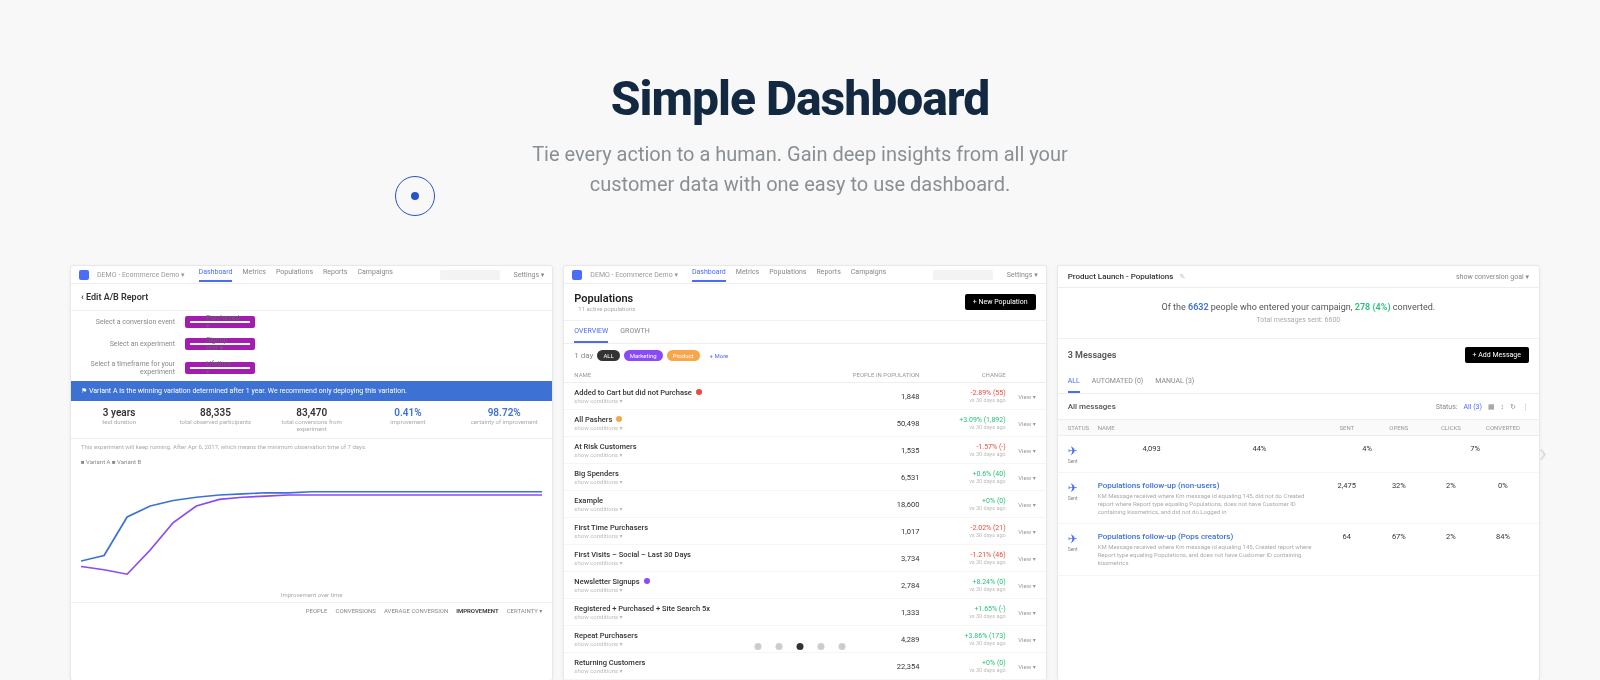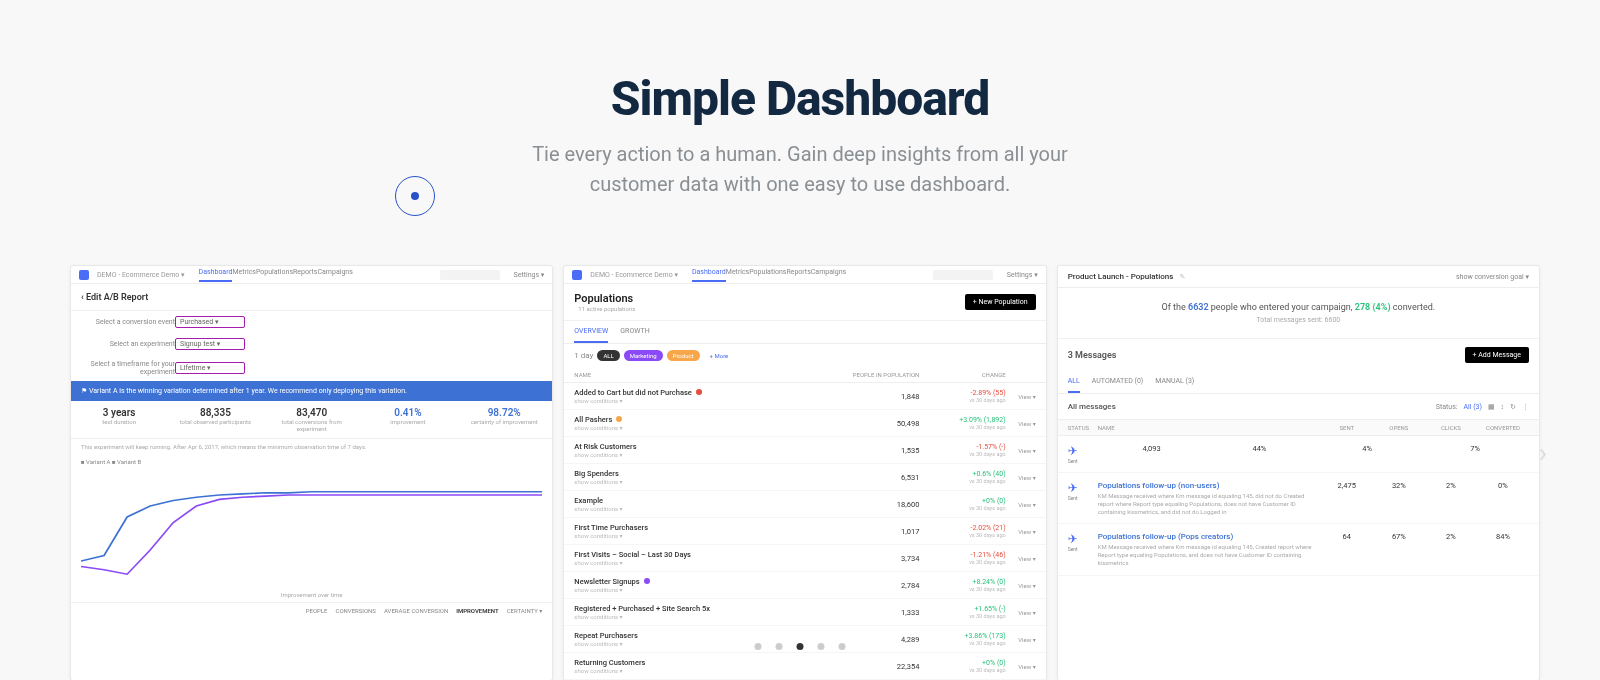--- a/index.html
+++ b/index.html
@@ -7,30 +7,30 @@
   .hero{text-align:center;padding-top:70px}
   .hero h1{font-size:48px;font-weight:800;color:#132841;letter-spacing:-1px}
   .hero p{font-size:20px;color:#8a8f94;max-width:620px;margin:12px auto 0;line-height:1.5}
   .pulse{position:absolute;left:395px;top:176px;width:40px;height:40px;border:1px solid #2952c9;border-radius:50%;display:flex;align-items:center;justify-content:center}
   .pulse::after{content:"";width:8px;height:8px;background:#2952c9;border-radius:50%}
   .cards{position:absolute;top:265px;left:70px;right:60px;display:flex;gap:10px}
   .card{background:#fff;border:1px solid #e8e8e8;border-radius:3px;box-shadow:0 1px 4px rgba(0,0,0,.05);flex:1;font-size:8px;color:#555;overflow:hidden}
   .topbar{height:18px;border-bottom:1px solid #eee;display:flex;align-items:center;padding:0 8px;gap:8px}
   .topbar .logo{width:10px;height:10px;background:#4a6cf7;border-radius:2px}
   .topbar .crumb{color:#999;font-size:7px}
-  .topbar .tabs{display:flex;margin-left:6px}
+  .topbar .tabs{display:flex;gap:10px;margin-left:6px}
   .topbar .tabs span{font-size:7px;color:#888;padding-bottom:4px}
   .topbar .tabs span.active{color:#4a6cf7;border-bottom:2px solid #4a6cf7}
   .topbar .search{margin-left:auto;width:60px;height:10px;background:#f3f3f3;border-radius:2px}
   .topbar .settings{font-size:7px;color:#888;margin-left:6px}
   
   .cardA .hdr{padding:8px 10px;font-weight:600;font-size:9px;color:#333;border-bottom:1px solid #f0f0f0}
-  .formrow{display:flex;align-items:center;gap:0;padding:5px 14px}
+  .formrow{display:flex;align-items:center;gap:10px;padding:5px 14px}
   .formrow label{font-size:7px;color:#888;width:90px;text-align:right}
-  .formrow .sel{width:70px;height:12px;border:1px solid #a21caf;border-radius:2px;font-size:7px;display:flex;align-items:center;padding:0 4px;color:#666}
+  .formrow .sel{width:70px;height:12px;border:5px solid #a21caf;border-radius:2px;font-size:7px;display:flex;align-items:center;padding:0 16px;color:#666}
   .banner{background:#3d72d4;color:#fff;font-size:7px;padding:6px 10px;display:flex;gap:4px}
   .statrow{display:flex;border-bottom:1px solid #eee}
   .stat{flex:1;text-align:center;padding:6px 4px}
   .stat .v{font-size:10px;font-weight:600;color:#333}
   .stat .v.blue{color:#3d72d4}
   .stat .l{font-size:6px;color:#aaa}
   .caption{font-size:6px;color:#aaa;padding:4px 10px}
   .legendrow{padding:4px 10px;font-size:6px;color:#888}
   .chartA{height:110px;position:relative;margin:4px 10px}
   .chartA svg{width:100%;height:100%}

